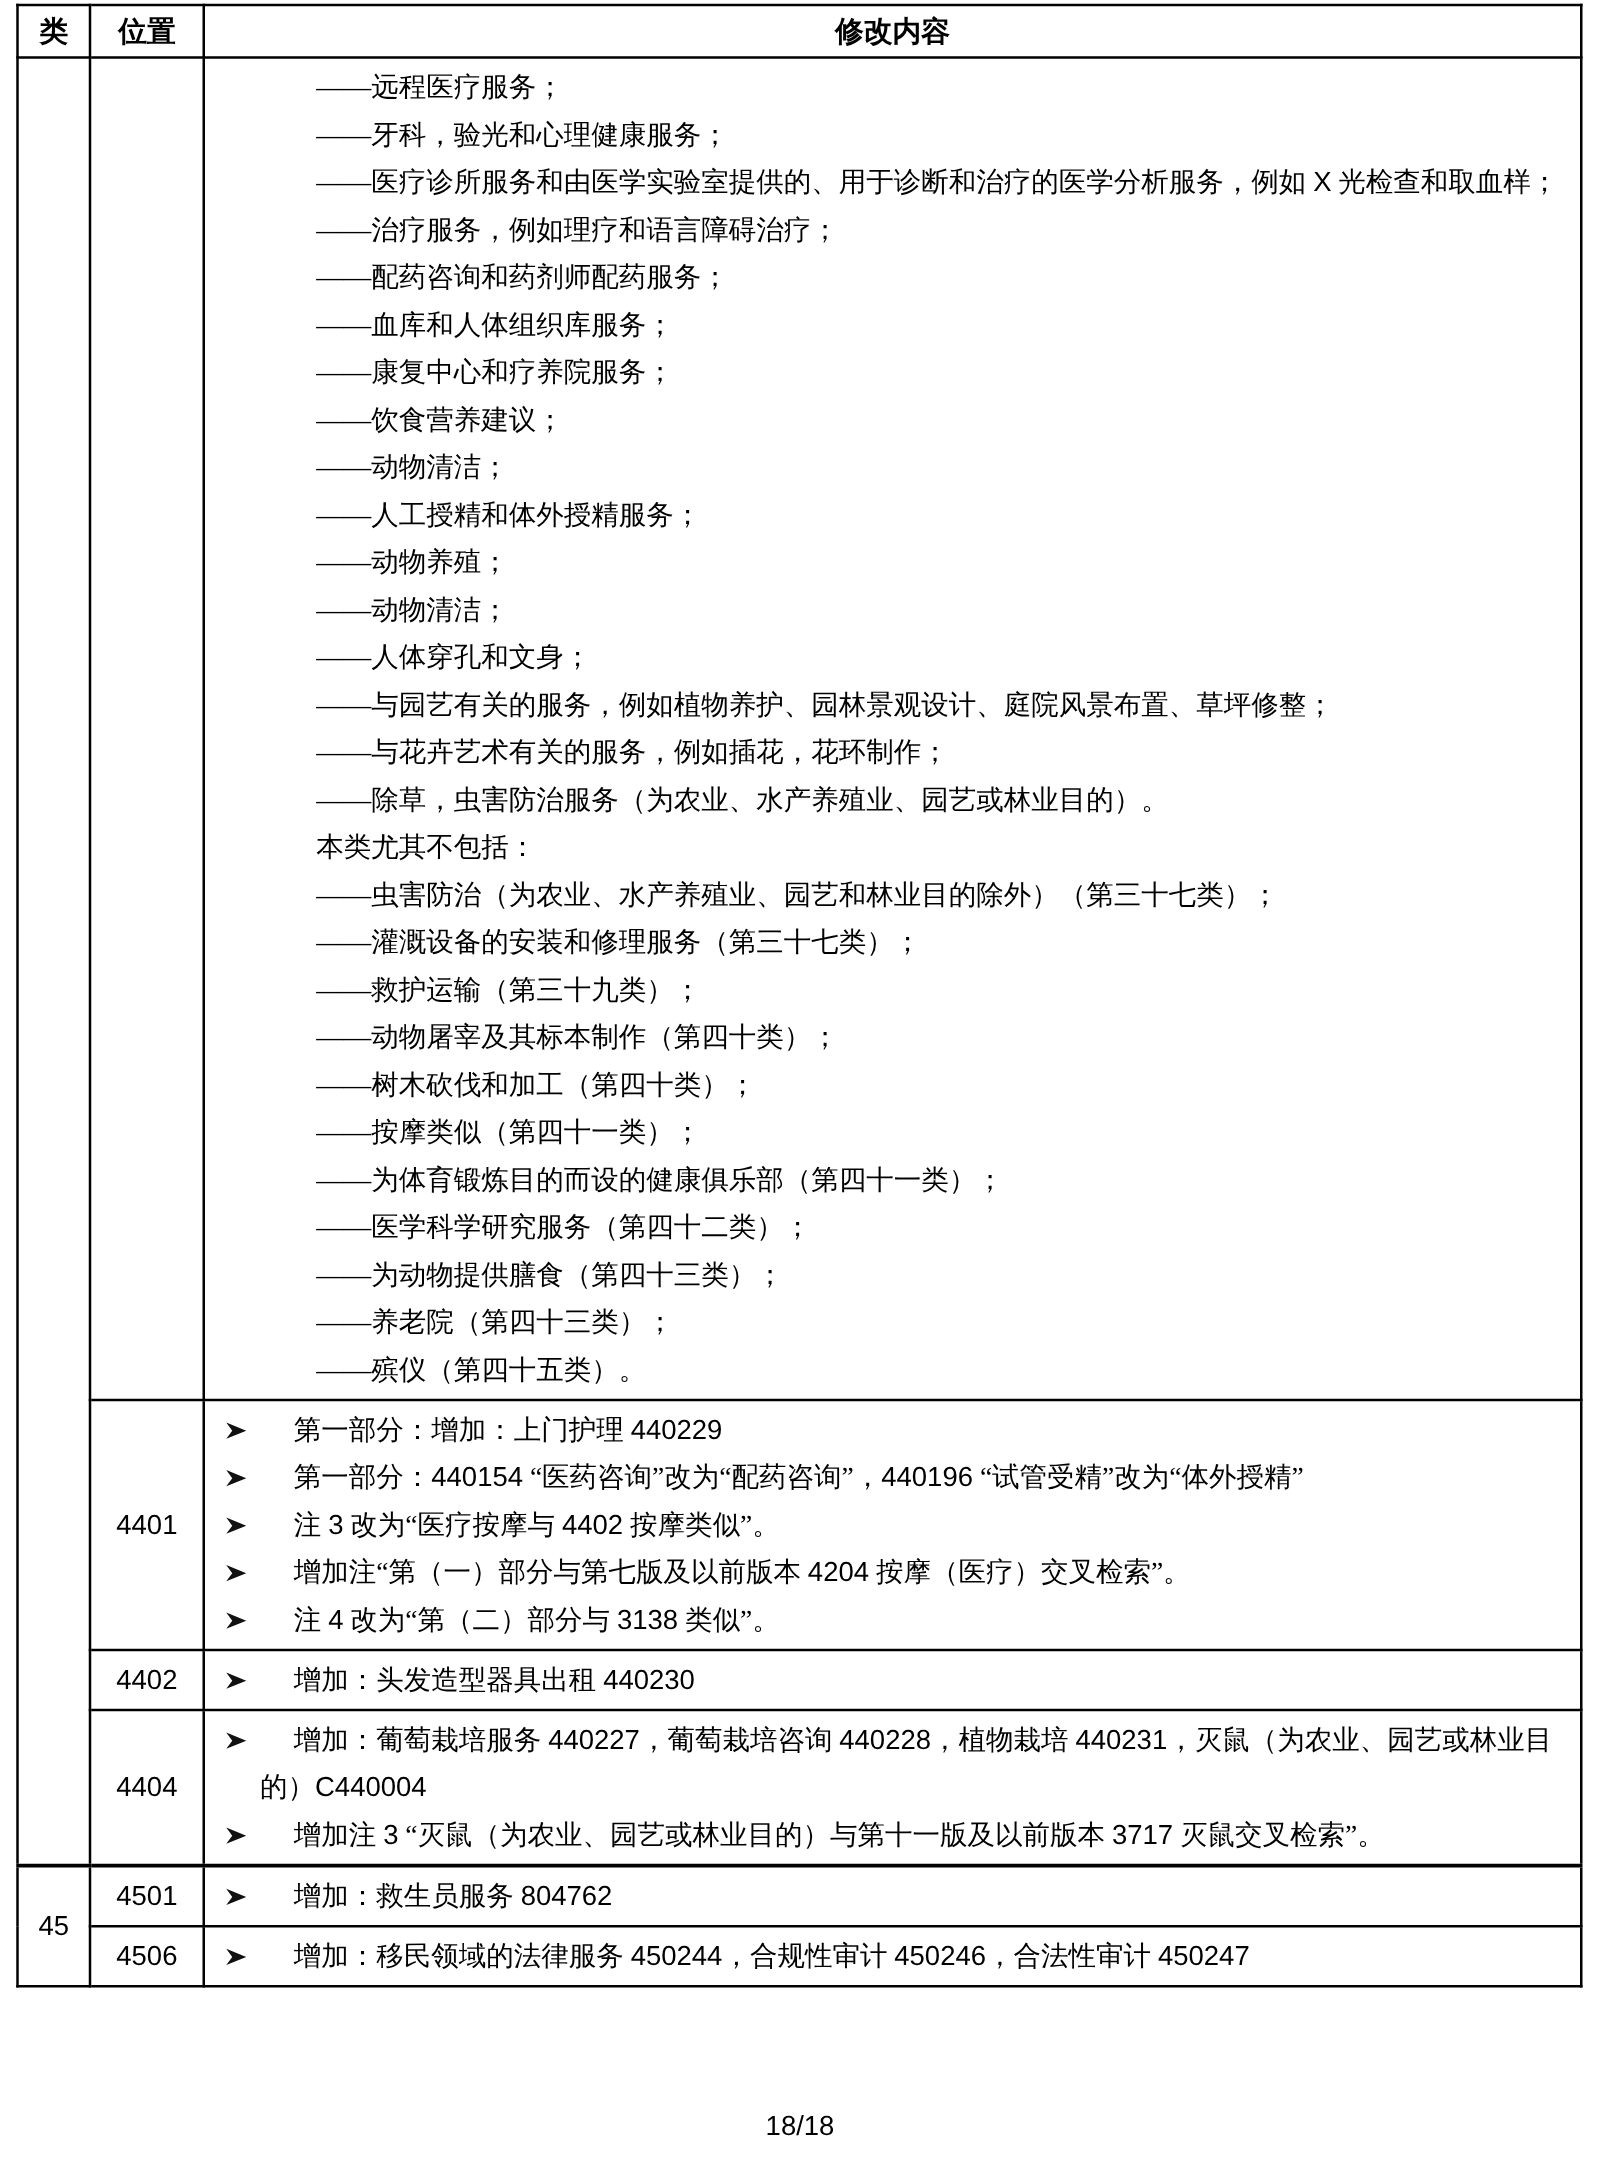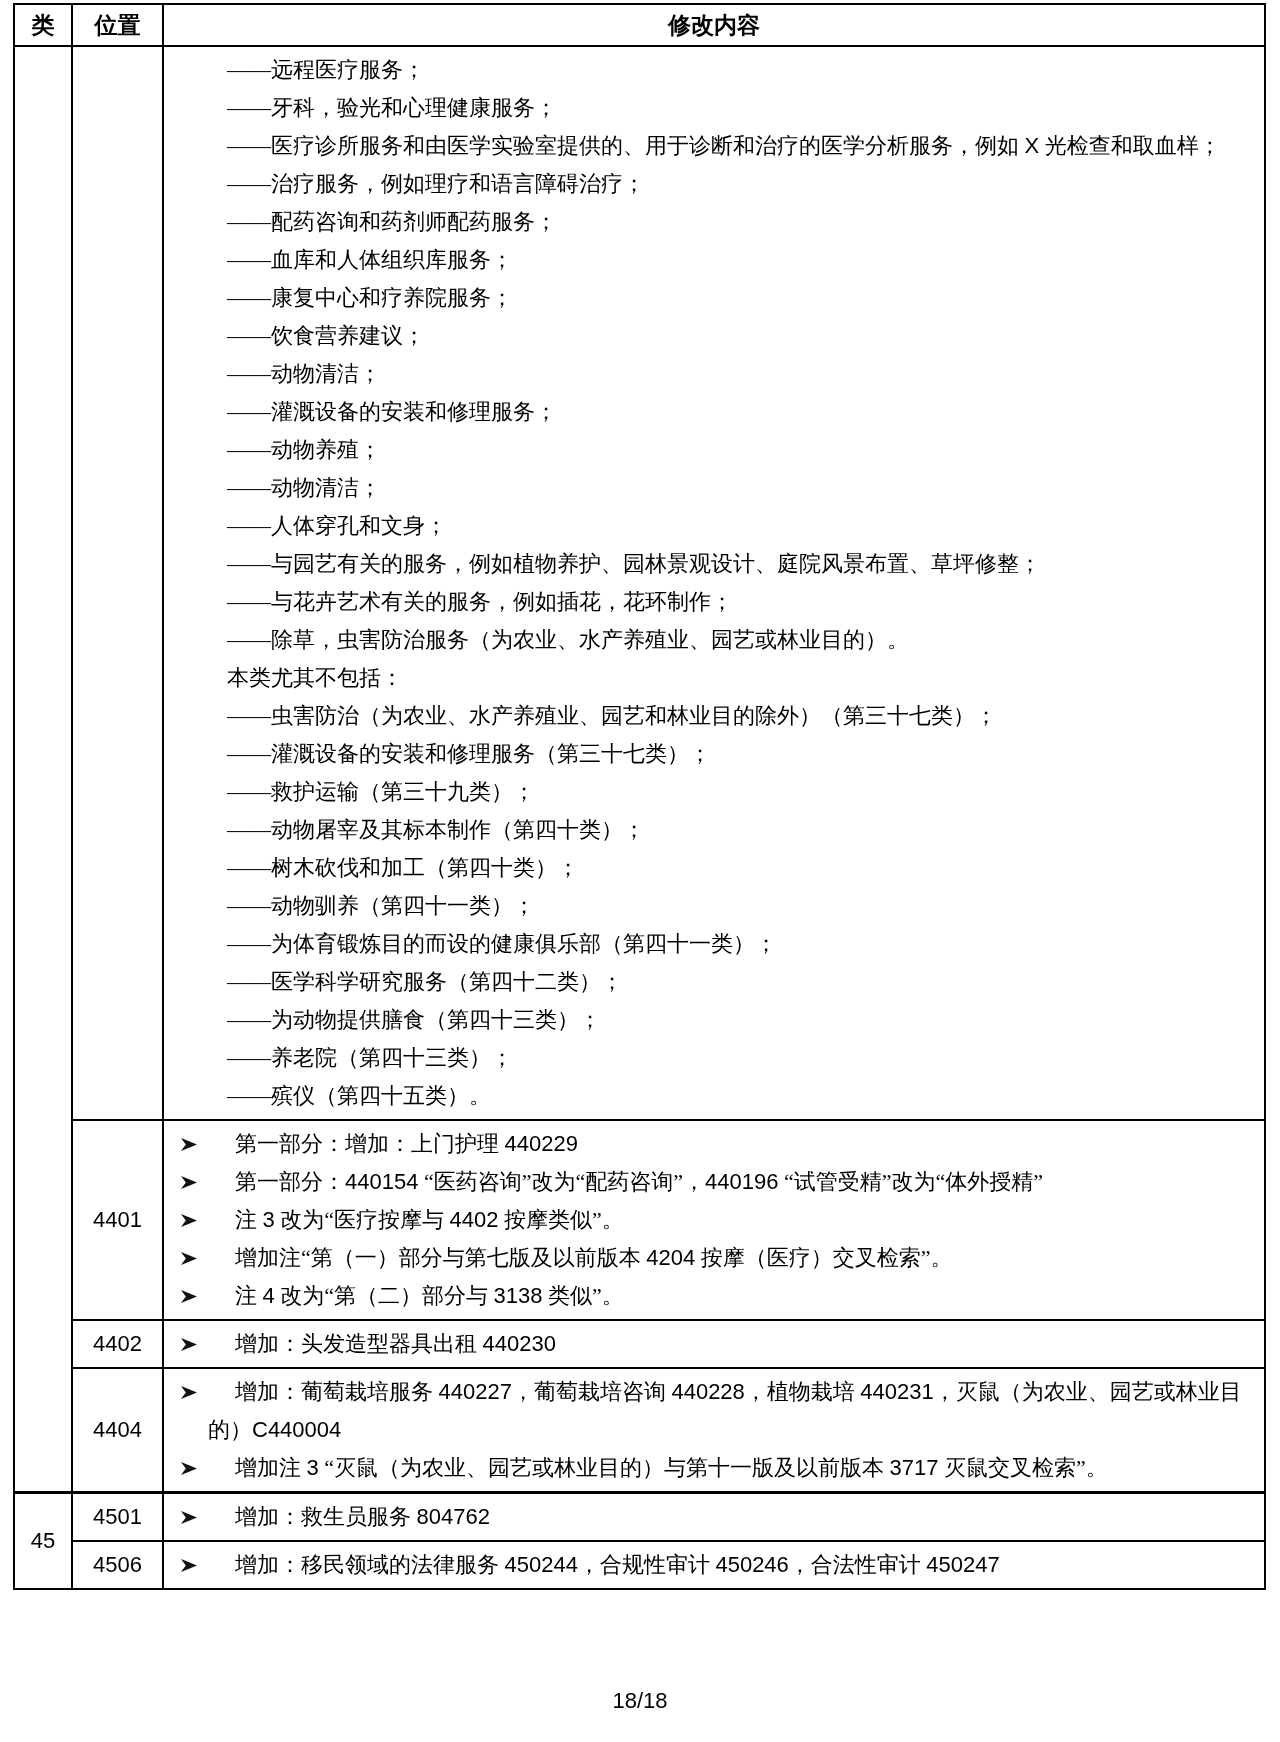--- a/index.html
+++ b/index.html
@@ -50,20 +50,21 @@
   }
   td.content-cell.intro-cell {
     padding-left: 63px;
   }
   .content-cell p {
     margin: 0;
   }
   p.dash-line {
     padding-left: 53px;
     text-indent: -53px;
+    margin-left: 26px;
   }
   p.bullet-line {
     padding-left: 28px;
     text-indent: -28px;
   }
   .bullet-marker {
     display: inline-block;
     width: 55px;
     text-indent: 0;
     vertical-align: baseline;
@@ -113,34 +114,34 @@
           <td class="content-cell intro-cell">
             <p class="dash-line">——远程医疗服务；</p>
             <p class="dash-line">——牙科，验光和心理健康服务；</p>
             <p class="dash-line">——医疗诊所服务和由医学实验室提供的、用于诊断和治疗的医学分析服务，例如 <span class="latin">X</span> 光检查和取血样；</p>
             <p class="dash-line">——治疗服务，例如理疗和语言障碍治疗；</p>
             <p class="dash-line">——配药咨询和药剂师配药服务；</p>
             <p class="dash-line">——血库和人体组织库服务；</p>
             <p class="dash-line">——康复中心和疗养院服务；</p>
             <p class="dash-line">——饮食营养建议；</p>
             <p class="dash-line">——动物清洁；</p>
-            <p class="dash-line">——灌溉设备的安装和修理服务；</p>
+            <p class="dash-line">——人工授精和体外授精服务；</p>
             <p class="dash-line">——动物养殖；</p>
             <p class="dash-line">——动物清洁；</p>
             <p class="dash-line">——人体穿孔和文身；</p>
             <p class="dash-line">——与园艺有关的服务，例如植物养护、园林景观设计、庭院风景布置、草坪修整；</p>
             <p class="dash-line">——与花卉艺术有关的服务，例如插花，花环制作；</p>
             <p class="dash-line">——除草，虫害防治服务（为农业、水产养殖业、园艺或林业目的）。</p>
             <p class="dash-line">本类尤其不包括：</p>
             <p class="dash-line">——虫害防治（为农业、水产养殖业、园艺和林业目的除外）（第三十七类）；</p>
             <p class="dash-line">——灌溉设备的安装和修理服务（第三十七类）；</p>
             <p class="dash-line">——救护运输（第三十九类）；</p>
             <p class="dash-line">——动物屠宰及其标本制作（第四十类）；</p>
             <p class="dash-line">——树木砍伐和加工（第四十类）；</p>
-            <p class="dash-line">——动物驯养（第四十一类）；</p>
+            <p class="dash-line">——按摩类似（第四十一类）；</p>
             <p class="dash-line">——为体育锻炼目的而设的健康俱乐部（第四十一类）；</p>
             <p class="dash-line">——医学科学研究服务（第四十二类）；</p>
             <p class="dash-line">——为动物提供膳食（第四十三类）；</p>
             <p class="dash-line">——养老院（第四十三类）；</p>
             <p class="dash-line">——殡仪（第四十五类）。</p>
           </td>
         </tr>
         <tr>
           <td class="pos-cell"><span class="latin">4401</span></td>
           <td class="content-cell">

